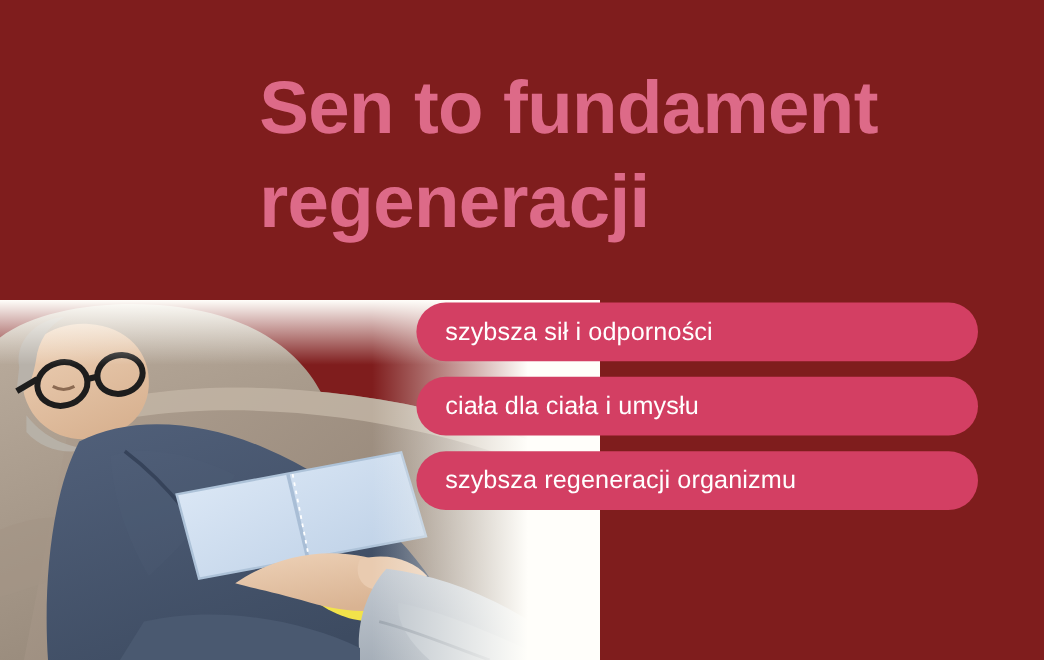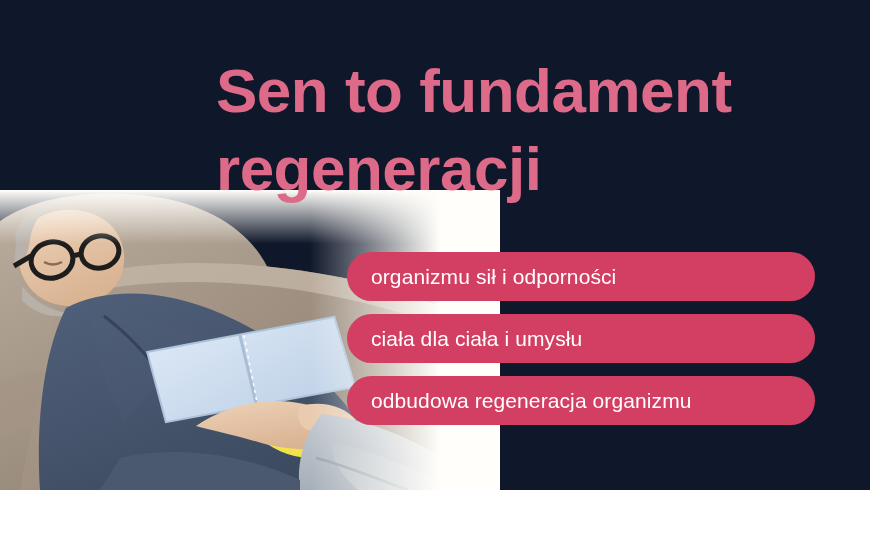--- a/index.html
+++ b/index.html
@@ -10,22 +10,22 @@
   body {
     width: 870px;
     height: 550px;
     overflow: hidden;
     font-family: "Liberation Sans", sans-serif;
   }
 
   .banner {
     position: relative;
     width: 870px;
-    height: 490px;
-    background: #0f172a;
+    height: 550px;
+    background: #7f1d1d;
     overflow: hidden;
   }
 
   
   .photo-layer {
     position: absolute;
     left: 0;
     bottom: 0;
     width: 500px;
     height: 300px;
@@ -172,23 +172,23 @@
       <rect x="0" y="0" width="500" height="300" fill="url(#fadeRight)"></rect>
       <rect x="0" y="0" width="500" height="300" fill="url(#fadeTop)"></rect>
     </svg>
   </div>
 
   <h1 class="headline">Sen to fundament
 regeneracji</h1>
 
   <ul class="pill-list">
     <li class="pill">
-      <span class="pill-text">organizmu sił i odporności</span>
+      <span class="pill-text">szybsza sił i odporności</span>
     </li>
     <li class="pill">
       <span class="pill-text">ciała dla ciała i umysłu</span>
     </li>
     <li class="pill">
-      <span class="pill-text">odbudowa regeneracja organizmu</span>
+      <span class="pill-text">szybsza regeneracji organizmu</span>
     </li>
   </ul>
 
 </div>
 
 </body></html>

